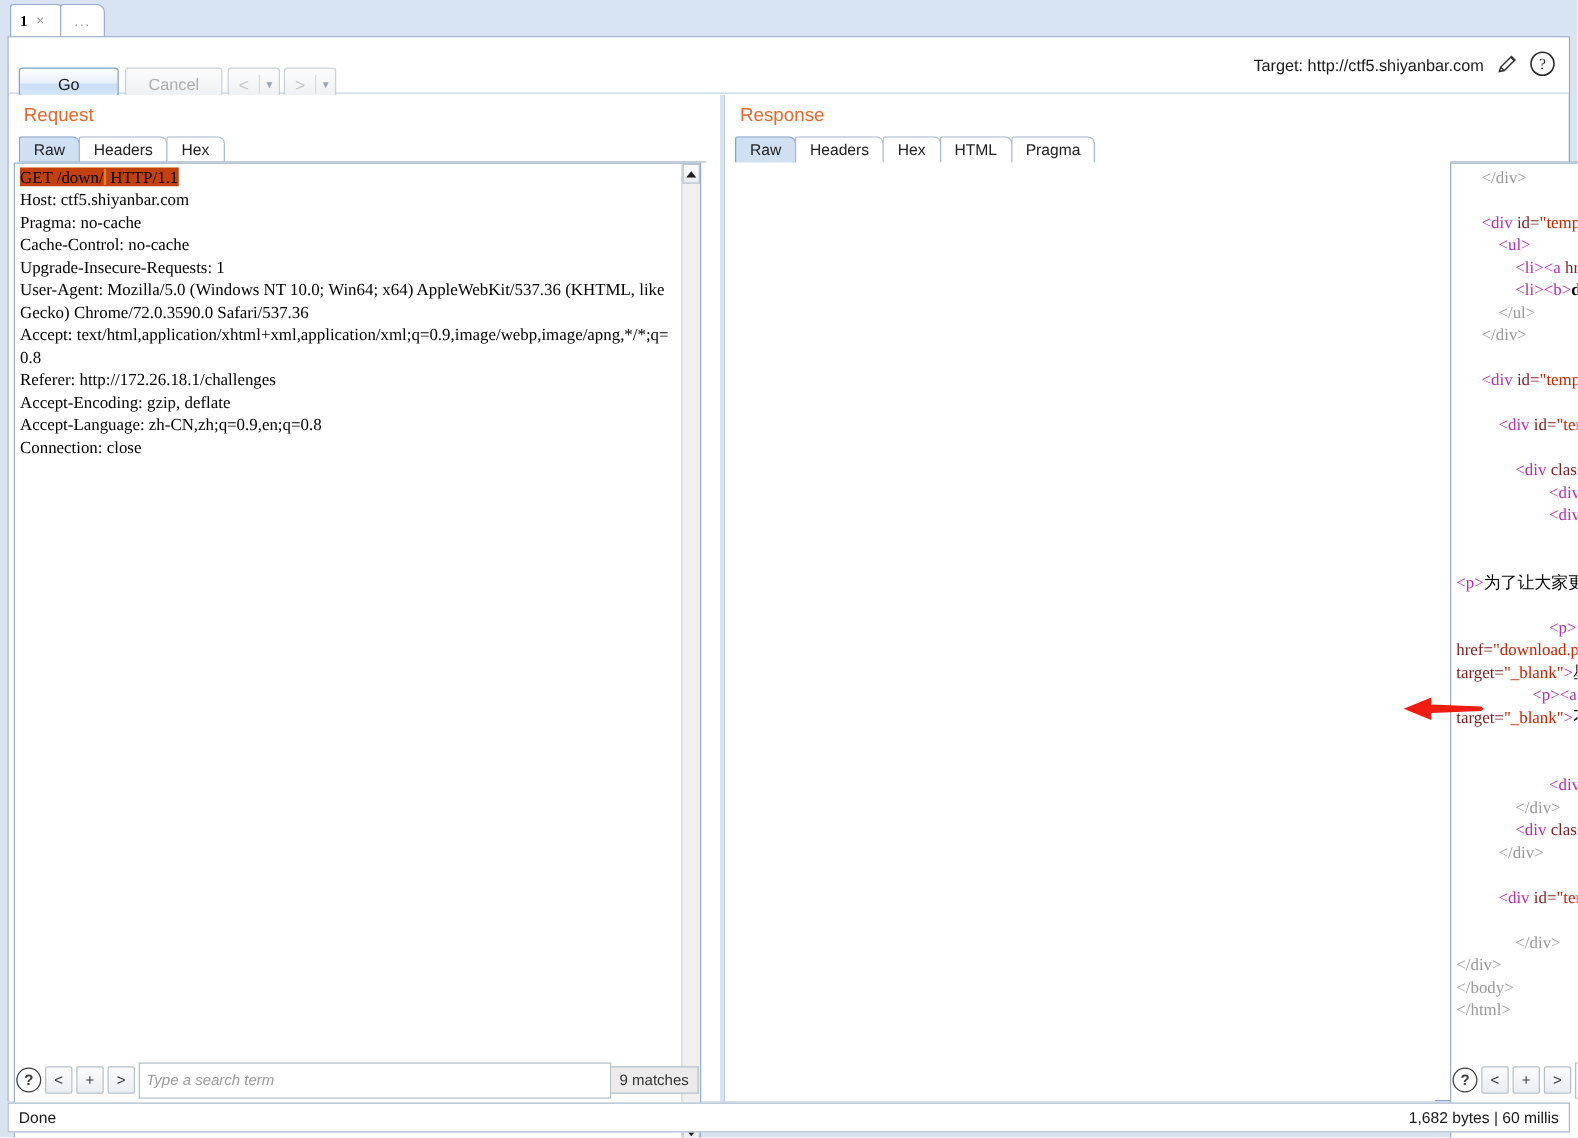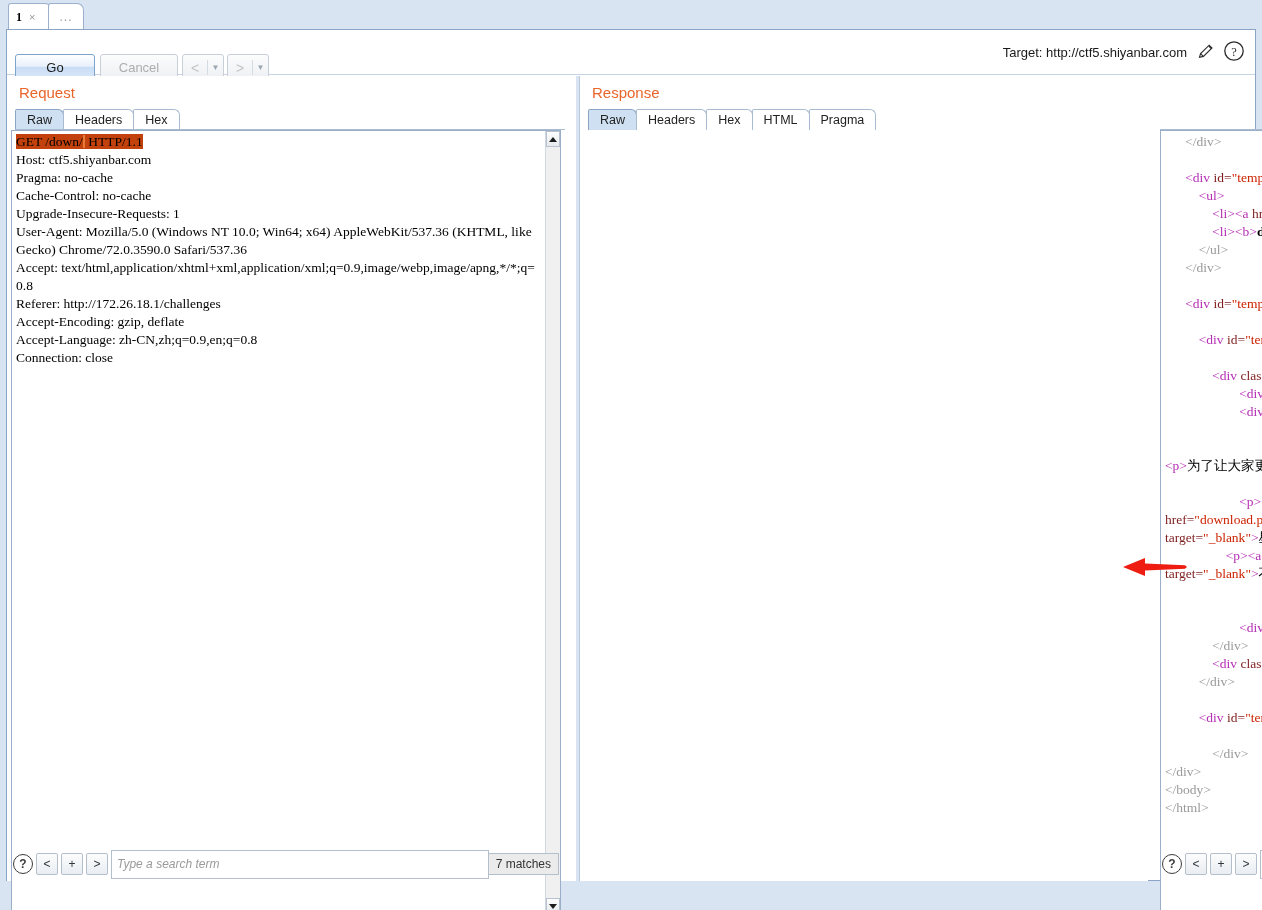--- a/index.html
+++ b/index.html
@@ -393,21 +393,21 @@
             </div>
         </div>
       </div>
 
       <div class="searchbar left">
         <div class="help-circle">?</div>
         <div class="sb-btn">&lt;</div>
         <div class="sb-btn">+</div>
         <div class="sb-btn">&gt;</div>
         <input class="search-input" type="text" placeholder="Type a search term" style="">
-        <div class="matches">7 matches</div>
+        <div class="matches">9 matches</div>
       </div>
     </div>
 
     <div class="pane pane-right">
 
       <div class="pane-title">Response</div>
 
       <div class="subtabs">
         <div class="subtab active">Raw</div>
         <div class="subtab">Headers</div>
@@ -465,20 +465,24 @@
         <div class="help-circle">?</div>
         <div class="sb-btn">&lt;</div>
         <div class="sb-btn">+</div>
         <div class="sb-btn">&gt;</div>
         <input class="search-input" type="text" placeholder="Type a search term" style="">
 
       </div>
     </div>
   </div>
 
+  <div class="statusbar">
+    <span>Done</span>
+    <span>1,682 bytes | 60 millis</span>
+  </div>
 
   <div class="annot-arrow">
     <svg width="94" height="22" viewBox="0 0 94 22">
       <path d="M94 11 L92 9.2 L52 7.6 L52 2.0 L30 11 L52 20.0 L52 14.4 L92 12.8 Z" fill="#ee1c11"></path>
     </svg>
   </div>
 
 </div>
 
 </body></html>

